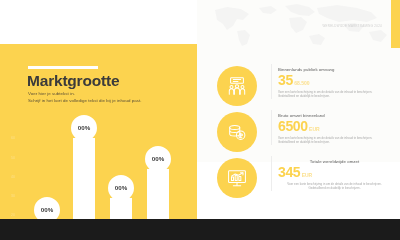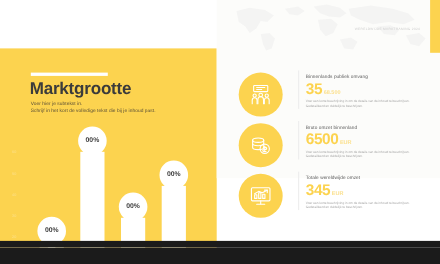--- a/index.html
+++ b/index.html
@@ -307,21 +307,21 @@
         <div class="stat-heading">Bruto omzet binnenland</div>
         <div class="stat-value-row">
           <span class="stat-value">6500</span>
           <span class="stat-unit">EUR</span>
         </div>
         <div class="stat-desc">Voer een korte beschrijving in om de details van de inhoud te beschrijven.</div>
         <div class="stat-desc" style="margin-top:0;">Gedetailleerd en duidelijk te beschrijven.</div>
       </div>
     </div>
 
-    <div class="stat-card" style="top:156px;">
+    <div class="stat-card" style="top:156px;text-align:center;">
       <div class="stat-icon">
         <svg width="22" height="22" viewBox="0 0 24 24" fill="none" stroke="#ffffff" stroke-width="1.1" stroke-linecap="round" stroke-linejoin="round">
           <rect x="2.8" y="4" width="18.4" height="13" rx="1"></rect>
           <line x1="12" y1="17" x2="12" y2="20"></line>
           <line x1="8" y1="20.4" x2="16" y2="20.4"></line>
           <rect x="6" y="11" width="2.2" height="3.6"></rect>
           <rect x="10" y="9" width="2.2" height="5.6"></rect>
           <rect x="14" y="10.4" width="2.2" height="4.2"></rect>
           <polyline points="6,10 10,7.6 13.6,9 18.4,6.4"></polyline>
           <polyline points="15.8,6.4 18.6,6.3 18.5,8.8"></polyline>

